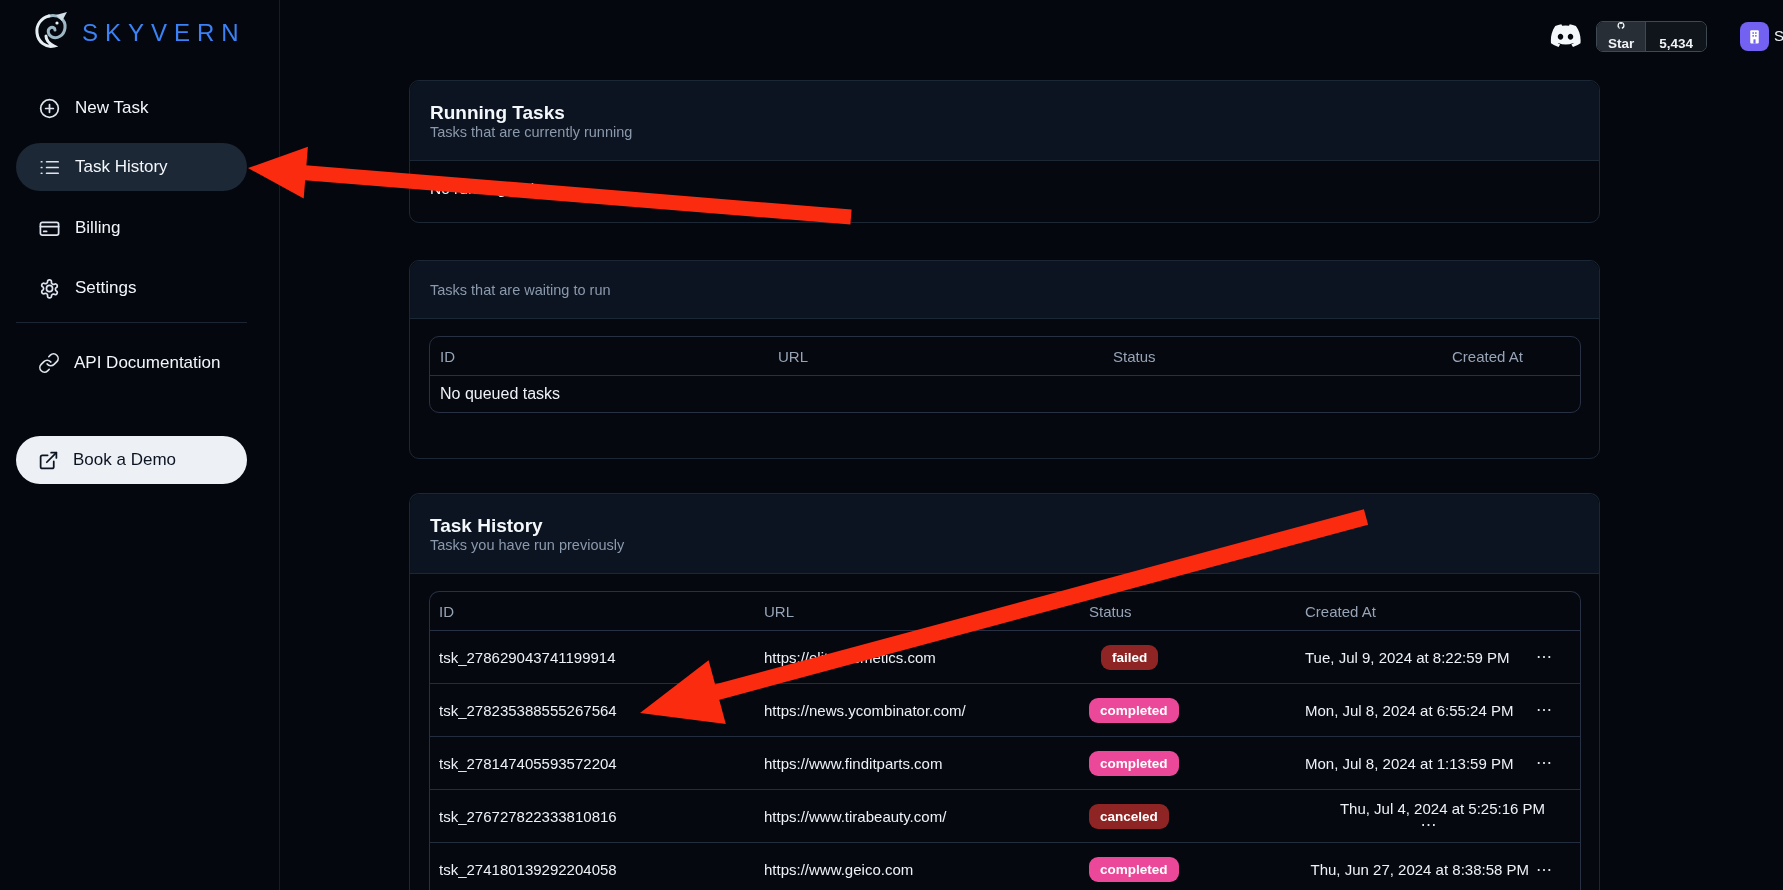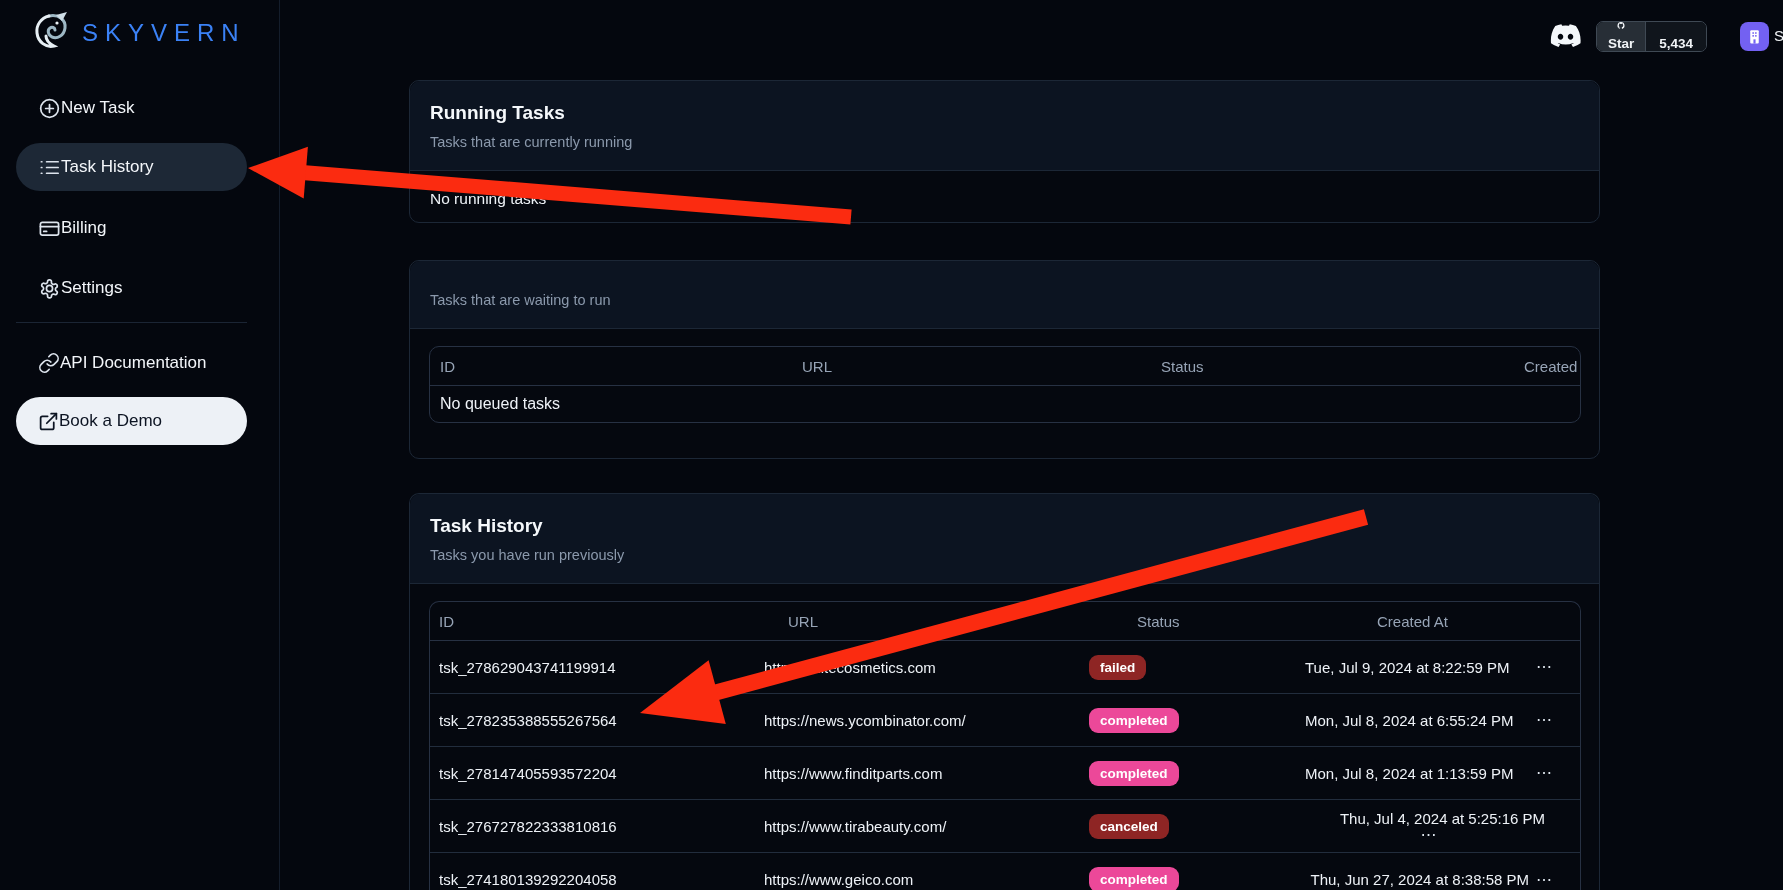--- a/index.html
+++ b/index.html
@@ -3,54 +3,54 @@
 <meta charset="utf-8">
 <style>
   html,body{margin:0;padding:0;background:#04070e;}
   body{font-family:"Liberation Sans", sans-serif; -webkit-font-smoothing:antialiased;}
   #screen{position:relative;width:1783px;height:890px;background:#04070e;overflow:hidden;color:#eef2f7;}
 
   
   .sidebar{position:absolute;left:0;top:0;width:279px;height:890px;background:#04070e;border-right:1px solid #141d2b;}
   .logo{position:absolute;left:26px;top:6px;height:54px;display:flex;align-items:center;gap:10px;}
   .logo-text{font-size:24px;font-weight:400;letter-spacing:7px;color:#3b82f6;}
-  .nav-item{position:absolute;left:16px;width:231px;height:48px;border-radius:26px;display:flex;align-items:center;padding-left:22px;box-sizing:border-box;font-size:17px;color:#f3f6fa;cursor:pointer;}
+  .nav-item{position:absolute;left:16px;width:231px;height:48px;border-radius:26px;display:flex;align-items:center;gap:14px;padding-left:22px;box-sizing:border-box;font-size:17px;color:#f3f6fa;cursor:pointer;}
   .nav-item svg{flex:0 0 auto;}
   .nav-item.active{background:#1d2836;}
-  .nav-item.cta{background:#edf1f6;color:#0c1422;font-weight:500;}
+  .nav-item.cta{background:#edf1f6;color:#0c1422;font-weight:500;margin-top:39px;}
   .side-divider{position:absolute;left:16px;width:231px;height:1px;background:#1b2534;}
 
   
   .discord{position:absolute;left:1549px;top:19px;width:33px;height:33px;display:flex;align-items:center;justify-content:center;cursor:pointer;}
   .gh-widget{position:absolute;left:1596px;top:21px;height:29px;display:flex;border:1px solid #3f4954;border-radius:7px;overflow:hidden;cursor:pointer;font-size:13.5px;font-weight:700;color:#f0f3f6;}
   .gh-star{display:flex;align-items:center;gap:7px;padding:0 11px;background:#272e36;flex-direction:column;}
   .gh-count{display:flex;align-items:flex-end;padding:0 13px;background:#10151c;border-left:1px solid #3f4954;}
   .avatar{position:absolute;left:1740px;top:22px;width:29px;height:29px;border-radius:8px;background:#7361f2;display:flex;align-items:center;justify-content:center;cursor:pointer;}
   .org-name{position:absolute;left:1774px;top:27px;font-size:15px;color:#f0f3f6;white-space:nowrap;}
 
   
   .card{position:absolute;left:409px;width:1191px;box-sizing:border-box;border:1px solid #1c2736;border-radius:10px;background:#05080f;}
   .card-header{background:#0c1421;border-bottom:1px solid #1c2736;border-radius:10px 10px 0 0;padding:21px 20px 20px 20px;box-sizing:border-box;}
   .card-title{font-size:19px;font-weight:700;color:#f5f8fb;}
-  .card-sub{font-size:14.5px;color:#8b99ac;margin-top:10px;}
+  .card-sub{font-size:14.5px;color:#8b99ac;}
   .card-body{position:relative;}
   .empty-line{font-size:15.5px;color:#eef2f7;padding:19px 20px;}
 
   .table{position:relative;margin:17px 18px 0 19px;border:1px solid #273143;border-radius:10px;overflow:hidden;background:#05080f;}
   .trow{display:grid;align-items:center;box-sizing:border-box;}
   .q-grid{grid-template-columns:338px 335px 339px 1fr;padding-left:10px;}
   .h-grid{grid-template-columns:325px 325px 216px 1fr;padding-left:9px;}
-  .thead{height:39px;color:#97a4b6;font-size:15px;border-bottom:1px solid #273143;gap:24px;}
+  .thead{height:39px;color:#97a4b6;font-size:15px;border-bottom:1px solid #273143;}
   .tdata{height:53px;font-size:15px;color:#eef2f7;border-bottom:1px solid #222d3d;}
   .tdata:last-child{border-bottom:none;}
   .cell{white-space:nowrap;overflow:hidden;}
   .dots{color:#dfe6ee;font-size:16px;letter-spacing:2px;cursor:pointer;line-height:1;}
   .badge{display:inline-block;padding:5px 11px;border-radius:9px;font-size:13.5px;font-weight:700;color:#fff;}
   .badge-completed{background:#ec4899;}
-  .badge-failed{background:#8e2524;}
+  .badge-failed{background:#8e2524;margin-left:12px;}
   .badge-canceled{background:#8e2524;}
 
   
   .arrows{position:absolute;left:0;top:0;width:1783px;height:890px;pointer-events:none;z-index:50;}
 
   .ico{stroke:#dde4ed;stroke-width:1.8;fill:none;stroke-linecap:round;stroke-linejoin:round;}
   .ico-dark{stroke:#0c1422;stroke-width:2;fill:none;stroke-linecap:round;stroke-linejoin:round;}
 </style>
 </head>
 <body>

